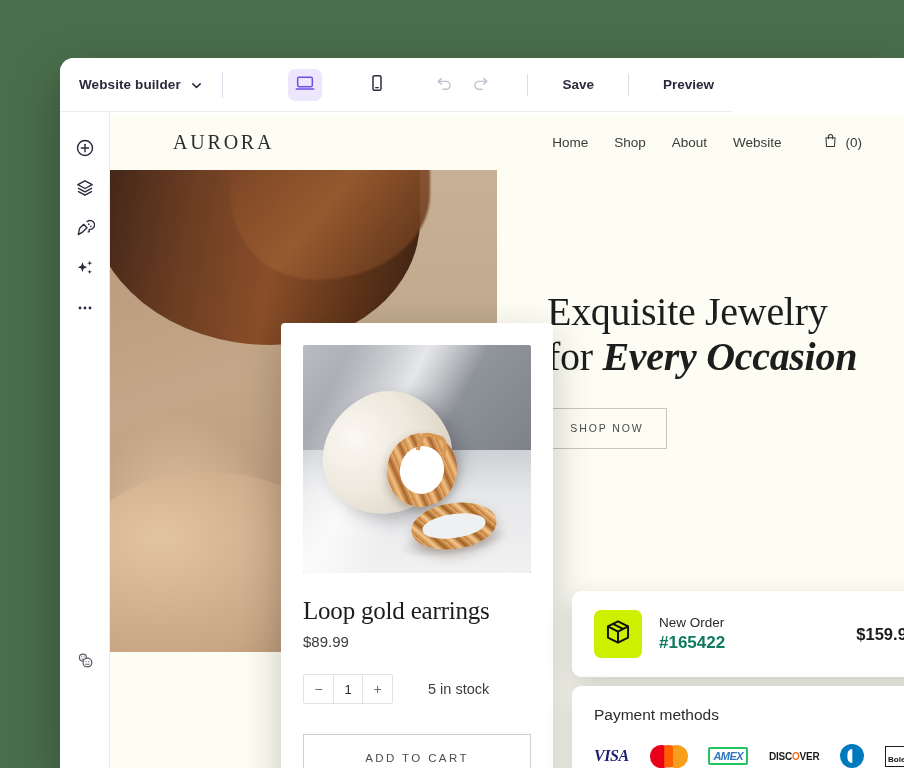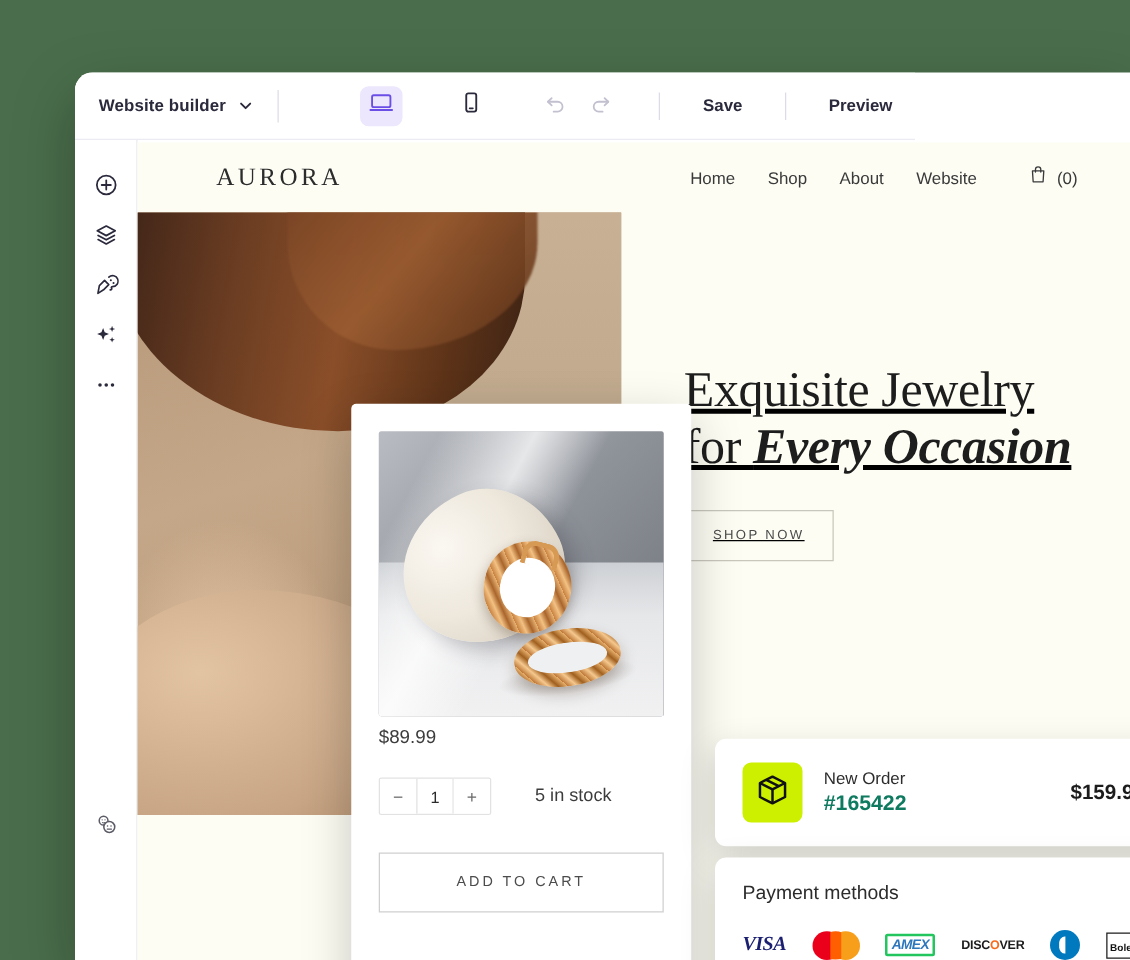--- a/index.html
+++ b/index.html
@@ -207,21 +207,20 @@
     width: 160px; height: 482px;
     background: linear-gradient(180deg, #c7b094 0%, #bfa88c 40%, #ae9578 100%);
     filter: blur(0.5px);
   }
 
   
   .hero-text {
     position: absolute;
     left: 437px; top: 176px;
     width: 330px;
-    text-decoration: underline;
   }
   .hero-h1 {
     font-family: "Liberation Serif", serif;
     font-size: 40px;
     line-height: 1.12;
     color: #1d1d1d;
     font-weight: normal;
     letter-spacing: -0.3px;
   }
   .hero-h1 .em {
@@ -683,20 +682,21 @@
 
     <div class="product-card">
       <div class="product-img">
         <div class="pi-surface"></div>
         <div class="pi-light"></div>
         <div class="pi-stone"></div>
         <div class="pi-shadow"></div>
         <div class="pi-hoop-a"></div>
         <div class="pi-hoop-b"></div>
       </div>
+      <div class="product-title">Loop gold earrings</div>
       <div class="product-price">$89.99</div>
       <div class="qty-row">
         <div class="stepper">
           <div class="st-btn">−</div>
           <div class="st-val">1</div>
           <div class="st-btn">+</div>
         </div>
         <div class="stock">5 in stock</div>
       </div>
       <div class="add-cart">ADD TO CART</div>

